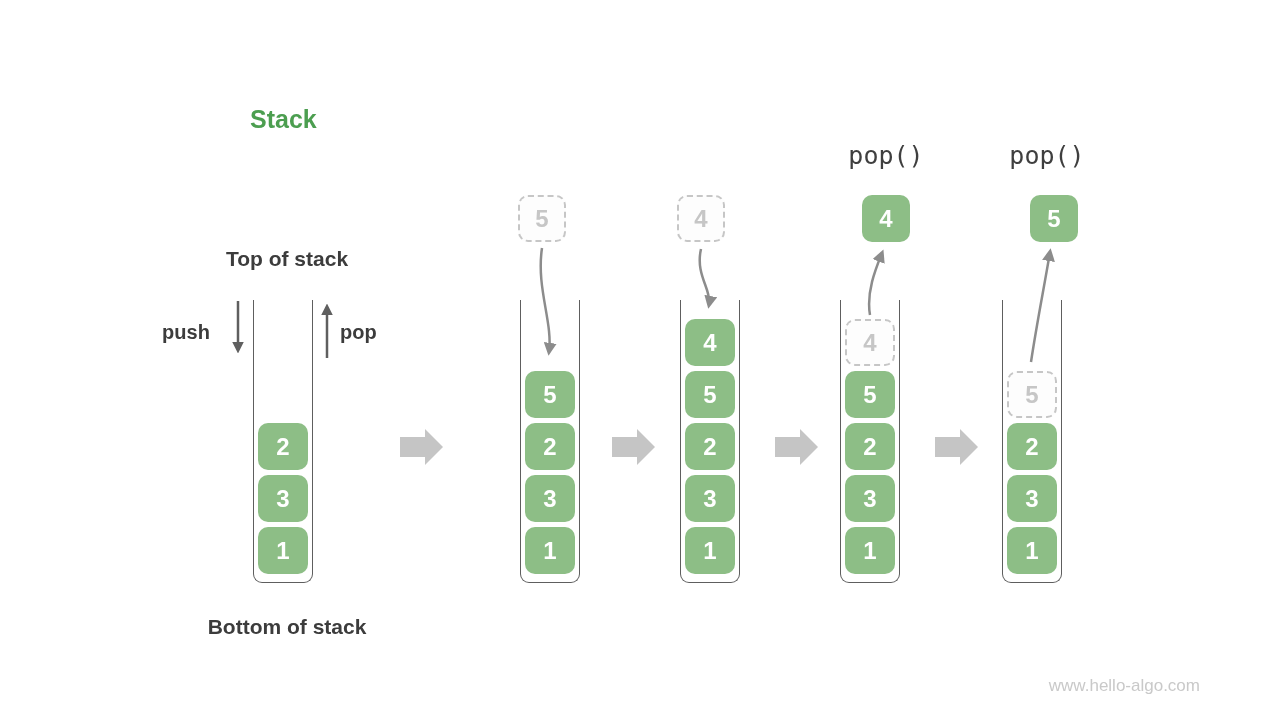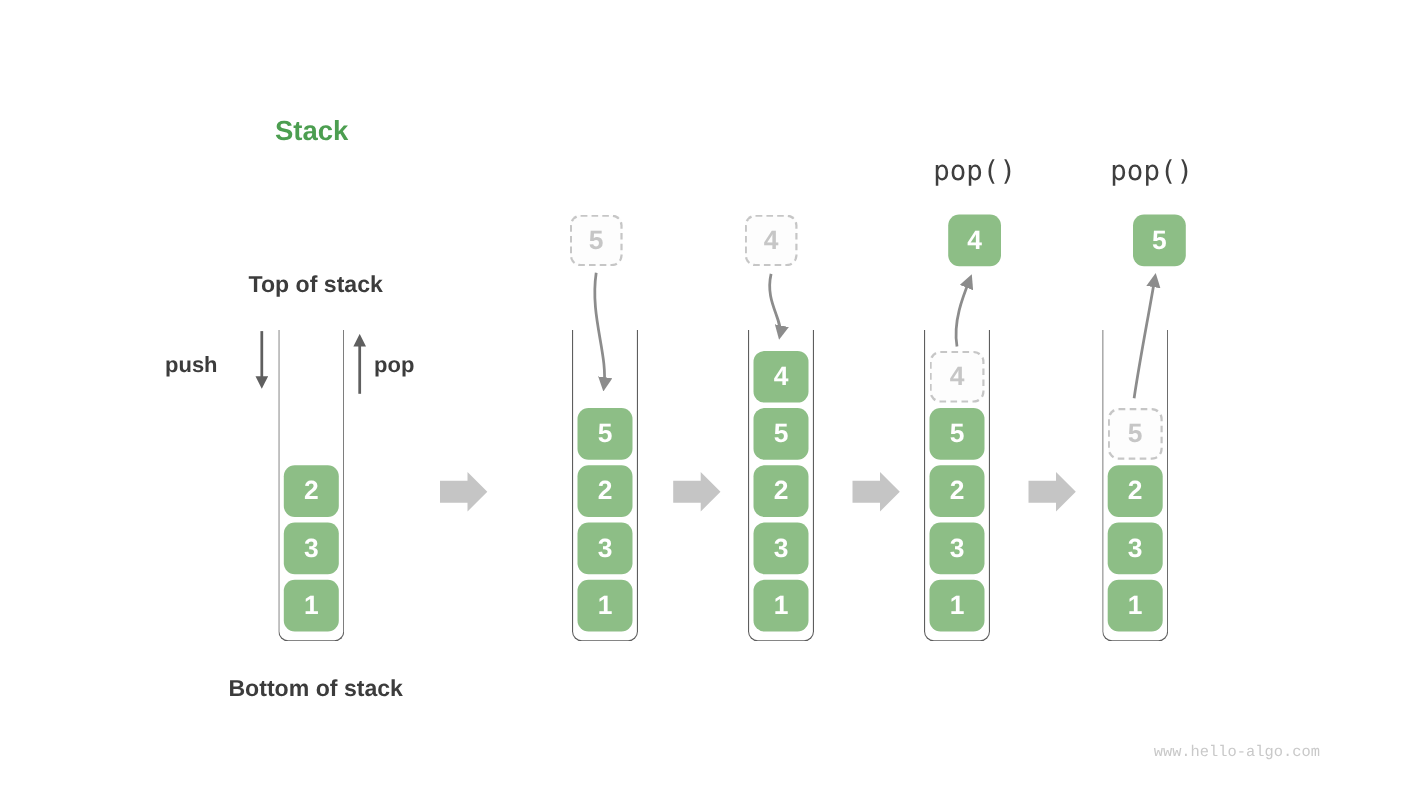--- a/index.html
+++ b/index.html
@@ -49,22 +49,22 @@
     display:flex;align-items:center;justify-content:center;
   }
   .float-box.dashed{
     background:#fdfdfd;border:2px dashed #c6c6c6;color:#c6c6c6;
   }
   .float-box.solid{
     background:#8dbe86;color:#ffffff;
   }
   .watermark{
     position:absolute;right:44px;top:676px;
-    font-family:Liberation Mono, monospace;
-    font-size:14px;color:#c9c9c9;
+    font-family:Liberation Sans, sans-serif;
+    font-size:17px;color:#c9c9c9;
   }
 </style>
 </head>
 <body>
 
 <div id="canvas">
 
   <svg id="arrow-layer" viewBox="0 0 1280 720" xmlns="http://www.w3.org/2000/svg">
     <defs>
       <marker id="ah-gray" viewBox="0 0 10 10" refX="7" refY="5" markerWidth="5.2" markerHeight="5.2" orient="auto-start-reverse">
@@ -87,21 +87,21 @@
     <path fill="#c5c5c5" d="M612 437 H637 V429 L655 447 L637 465 V457 H612 Z"></path>
     <path fill="#c5c5c5" d="M775 437 H800 V429 L818 447 L800 465 V457 H775 Z"></path>
     <path fill="#c5c5c5" d="M935 437 H960 V429 L978 447 L960 465 V457 H935 Z"></path>
   </svg>
 
   <div class="diagram-title">Stack</div>
 
   <div class="big-label" style="left:167px;top:247px">Top of stack</div>
   <div class="big-label" style="left:167px;top:615px">Bottom of stack</div>
 
-  <div class="side-label" style="left:150px;width:72px;text-align:left">push</div>
+  <div class="side-label" style="left:150px;width:72px;text-align:center">push</div>
   <div class="side-label" style="left:340px">pop</div>
 
   <div class="op-header" style="left:776px"><span>pop()</span></div>
   <div class="op-header" style="left:937px"><span>pop()</span></div>
 
   <div class="float-box dashed" style="left:518px">5</div>
   <div class="float-box dashed" style="left:677px">4</div>
   <div class="float-box solid" style="left:862px">4</div>
   <div class="float-box solid" style="left:1030px">5</div>
 

